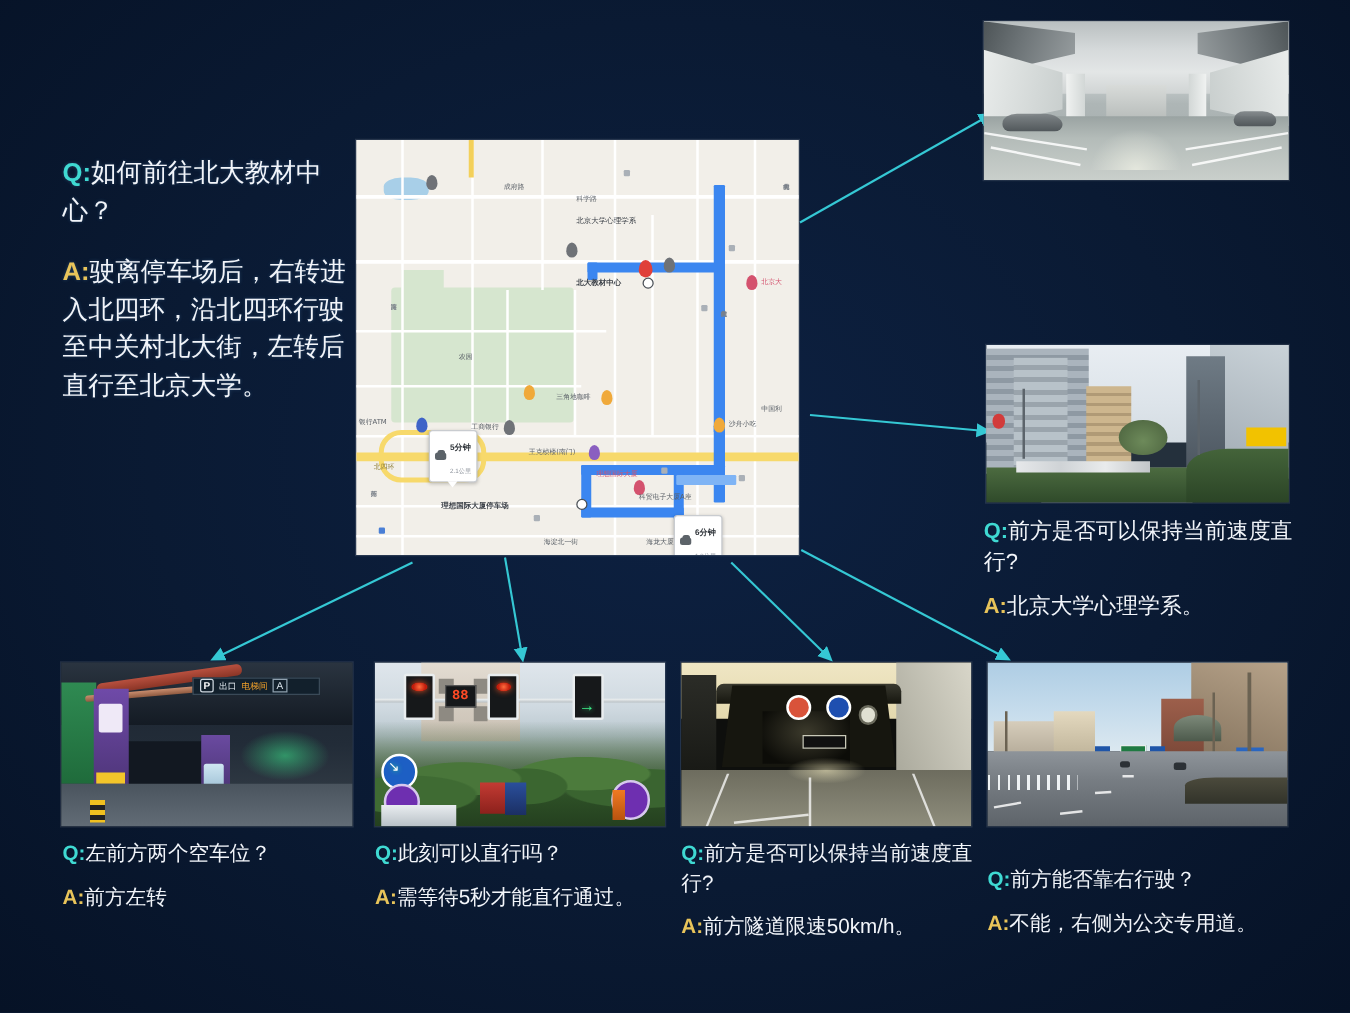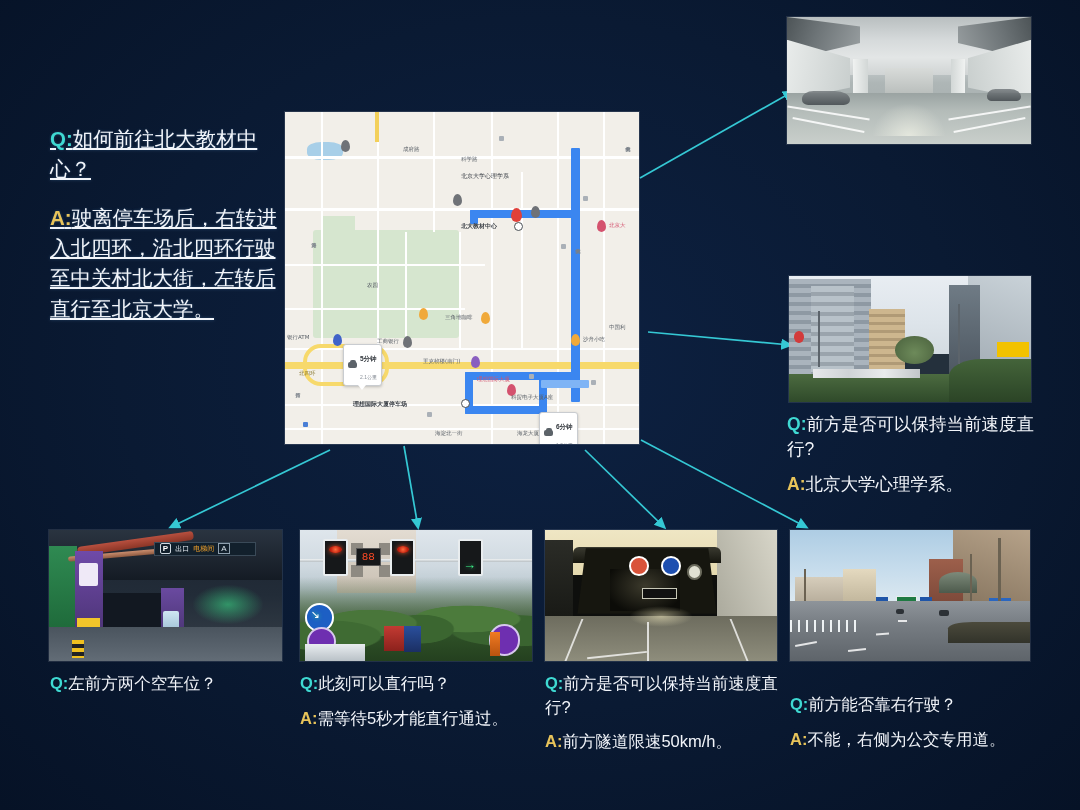--- a/index.html
+++ b/index.html
@@ -17,21 +17,21 @@
 
   
   .qa{position:absolute;color:#f2f5fa;line-height:1.32;}
   .qa .ql{color:#3fd9d2;font-weight:bold;}
   .qa .al{color:#e8c45a;font-weight:bold;}
   .qa .blk{margin-bottom:2px;}
   .qa .gap{height:0.65em;}
 
   
   #qa-main{left:50px;top:124px;width:232px;font-size:20.5px;line-height:1.48;
-           text-shadow:0 0 3px rgba(120,190,255,.25);text-decoration:underline;}
+           text-shadow:0 0 3px rgba(120,190,255,.25);}
   #qa-main .gap{height:16px;}
 
   
   #qa-park{left:787px;top:159px;width:262px;font-size:17.5px;line-height:1.44;}
   #qa-park .gap{height:7px;}
   #qa-school{left:787px;top:412px;width:268px;font-size:17.5px;line-height:1.44;}
   #qa-school .gap{height:8px;}
 
   
   .qa-bot{font-size:16.5px;line-height:1.45;}
@@ -147,21 +147,21 @@
   .tl-bldg{position:absolute;left:16%;top:0;width:34%;height:48%;
     background:linear-gradient(#e3dcd2,#c8bfb2);}
   .tl-bldgwin{position:absolute;background:#8e8a82;}
   .tl-bar{position:absolute;left:0;top:22%;width:100%;height:2.6%;
     background:linear-gradient(#f0f3f4,#b9c0c4);}
   .tl-box{position:absolute;background:#16181a;border:2px solid #e9edef;border-radius:2px;}
   .tl-red{position:absolute;border-radius:50%;background:radial-gradient(circle,#ff6b3d,#c01d0c 65%);
     box-shadow:0 0 5px rgba(255,90,40,.85);}
   .tl-arrow{position:absolute;color:#3ef08a;font-size:13px;line-height:1;text-shadow:0 0 4px #2fe07a;}
   .tl-cnt{position:absolute;background:#16181a;border:1px solid #555;color:#ff4a25;
-    font-family:"Liberation Mono","DejaVu Sans Mono",monospace;font-size:11px;font-weight:normal;
+    font-family:"Liberation Mono","DejaVu Sans Mono",monospace;font-size:11px;font-weight:bold;
     display:flex;align-items:center;justify-content:center;}
   .tl-trees{position:absolute;left:0;bottom:0;width:100%;height:64%;
     background:
       radial-gradient(ellipse at 12% 70%,#3f6b33 0 18%,transparent 19%),
       radial-gradient(ellipse at 30% 55%,#49763a 0 20%,transparent 21%),
       radial-gradient(ellipse at 52% 62%,#3b6630 0 19%,transparent 20%),
       radial-gradient(ellipse at 72% 50%,#4c7b3c 0 22%,transparent 23%),
       radial-gradient(ellipse at 92% 64%,#3a6430 0 20%,transparent 21%),
       linear-gradient(180deg,rgba(60,100,48,0) 0%,#2d4f26 72%,#24401f 100%);}
   .tl-bluesign{position:absolute;border-radius:50%;background:#1d5fc4;border:2px solid #fff;}
@@ -467,20 +467,23 @@
       <div class="ug-floor"></div>
       <div class="ug-stripe"></div>
     </div>
   </div>
 
   <div class="qa qa-bot" id="qa-b1">
     <div class="blk">
       <span class="ql">Q</span><span class="ql">:</span><span>左前方两个空车位？</span>
     </div>
     <div class="gap"></div>
+    <div class="blk">
+      <span class="al">A</span><span class="al">:</span><span>前方左转</span>
+    </div>
   </div>
 
   <div class="photo" style="left:300px;top:530px;width:232px;height:131px;">
     <div class="inner">
       <div class="tl-sky"></div>
       <div class="tl-bldg"></div>
       <div class="tl-bldgwin" style="left:22%;top:10%;width:5%;height:9%;"></div>
       <div class="tl-bldgwin" style="left:34%;top:10%;width:5%;height:9%;"></div>
       <div class="tl-bldgwin" style="left:22%;top:27%;width:5%;height:9%;"></div>
       <div class="tl-bldgwin" style="left:34%;top:27%;width:5%;height:9%;"></div>

